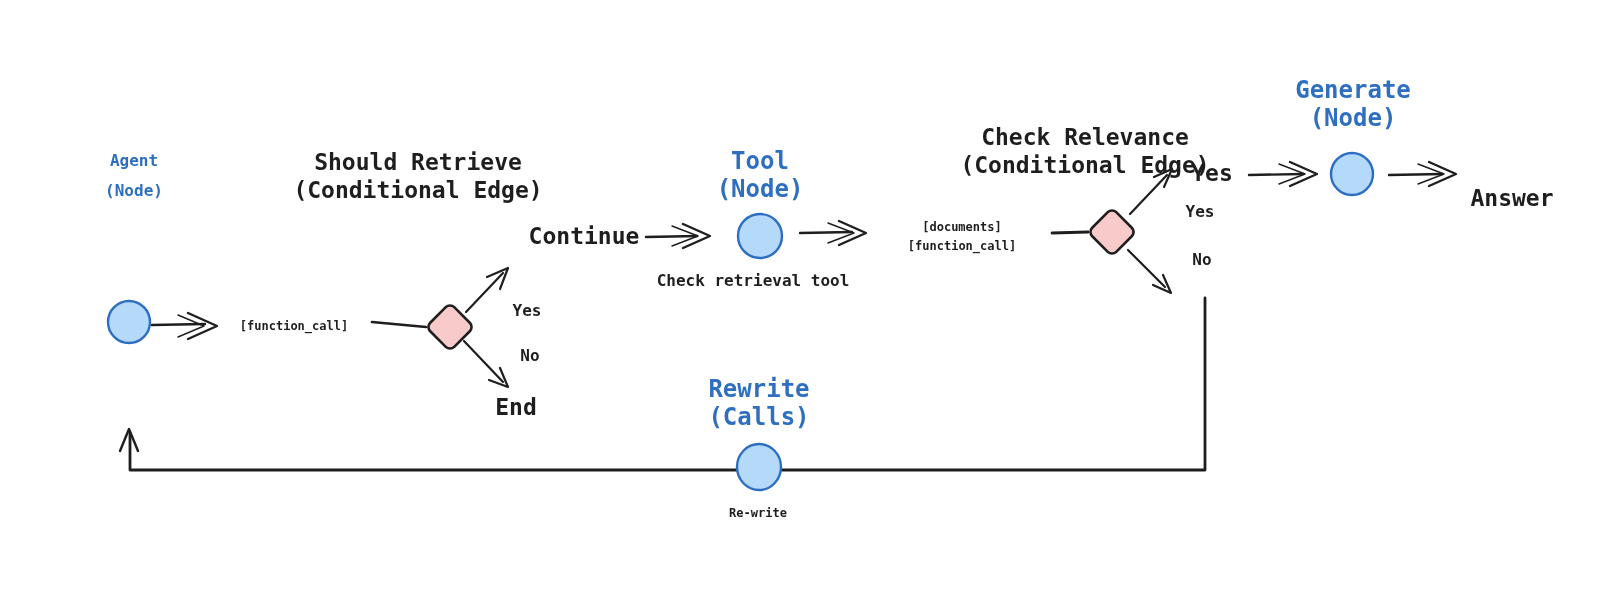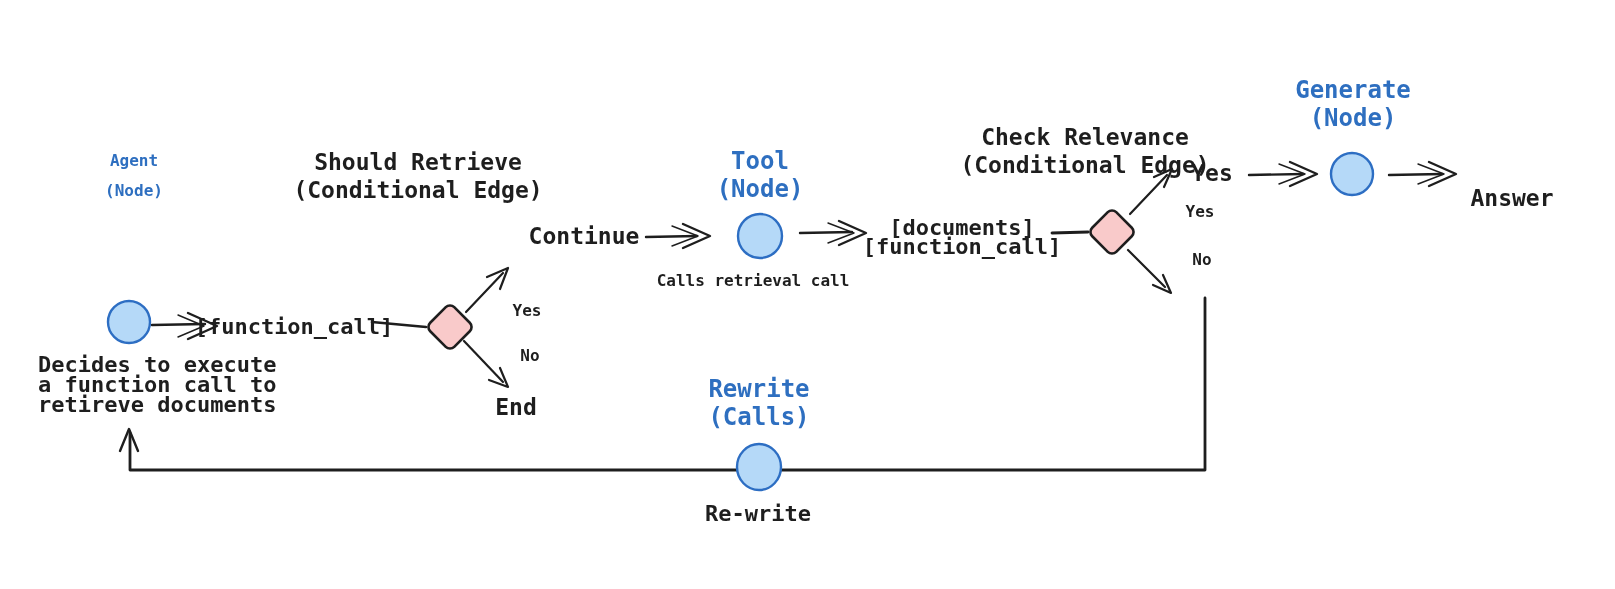--- a/index.html
+++ b/index.html
@@ -18,21 +18,21 @@
     text-align:center;
     transform:translateX(-50%);
     color:var(--ink,#1e1e1e);
     line-height:1.2;
   }
   .t-blue{color:var(--accent_blue,#2e6fc0);}
   .lbl-agent{font-size:16px;line-height:30px;}
   .lbl-node{font-size:24px;line-height:28px;}
   .lbl-heading{font-size:23px;line-height:28px;}
   .lbl-action{font-size:23px;line-height:26px;}
-  .lbl-code{font-size:22px;line-height:19px;}
+  .lbl-code{font-size:12px;line-height:19px;}
   .lbl-small{font-size:16px;line-height:18px;}
   .lbl-left{transform:none;text-align:left;}
   svg .shape{stroke-linecap:round;stroke-linejoin:round;fill:none;}
 </style>
 </head>
 <body>
 
 <div class="canvas">
 
   <svg class="layer" width="1615" height="589" viewBox="0 0 1615 589">
@@ -141,21 +141,18 @@
 [function_call]</div>
 
   <div class="lbl lbl-small" style="left:527px;top:302px;">Yes</div>
 
   <div class="lbl lbl-small" style="left:530px;top:347px;">No</div>
 
   <div class="lbl lbl-small" style="left:1200px;top:203px;">Yes</div>
 
   <div class="lbl lbl-small" style="left:1202px;top:251px;">No</div>
 
-  <div class="lbl lbl-small" style="left:753px;top:272px;">Calls retrieval call</div>
+  <div class="lbl lbl-small" style="left:753px;top:272px;">Check retrieval tool</div>
 
-  <div class="lbl lbl-code lbl-left" style="left:38px;top:355px;line-height:20px;">Decides to execute
-a function call to
-retireve documents</div>
 
   <div class="lbl lbl-code" style="left:758px;top:504px;">Re-write</div>
 
 </div>
 
 </body></html>

